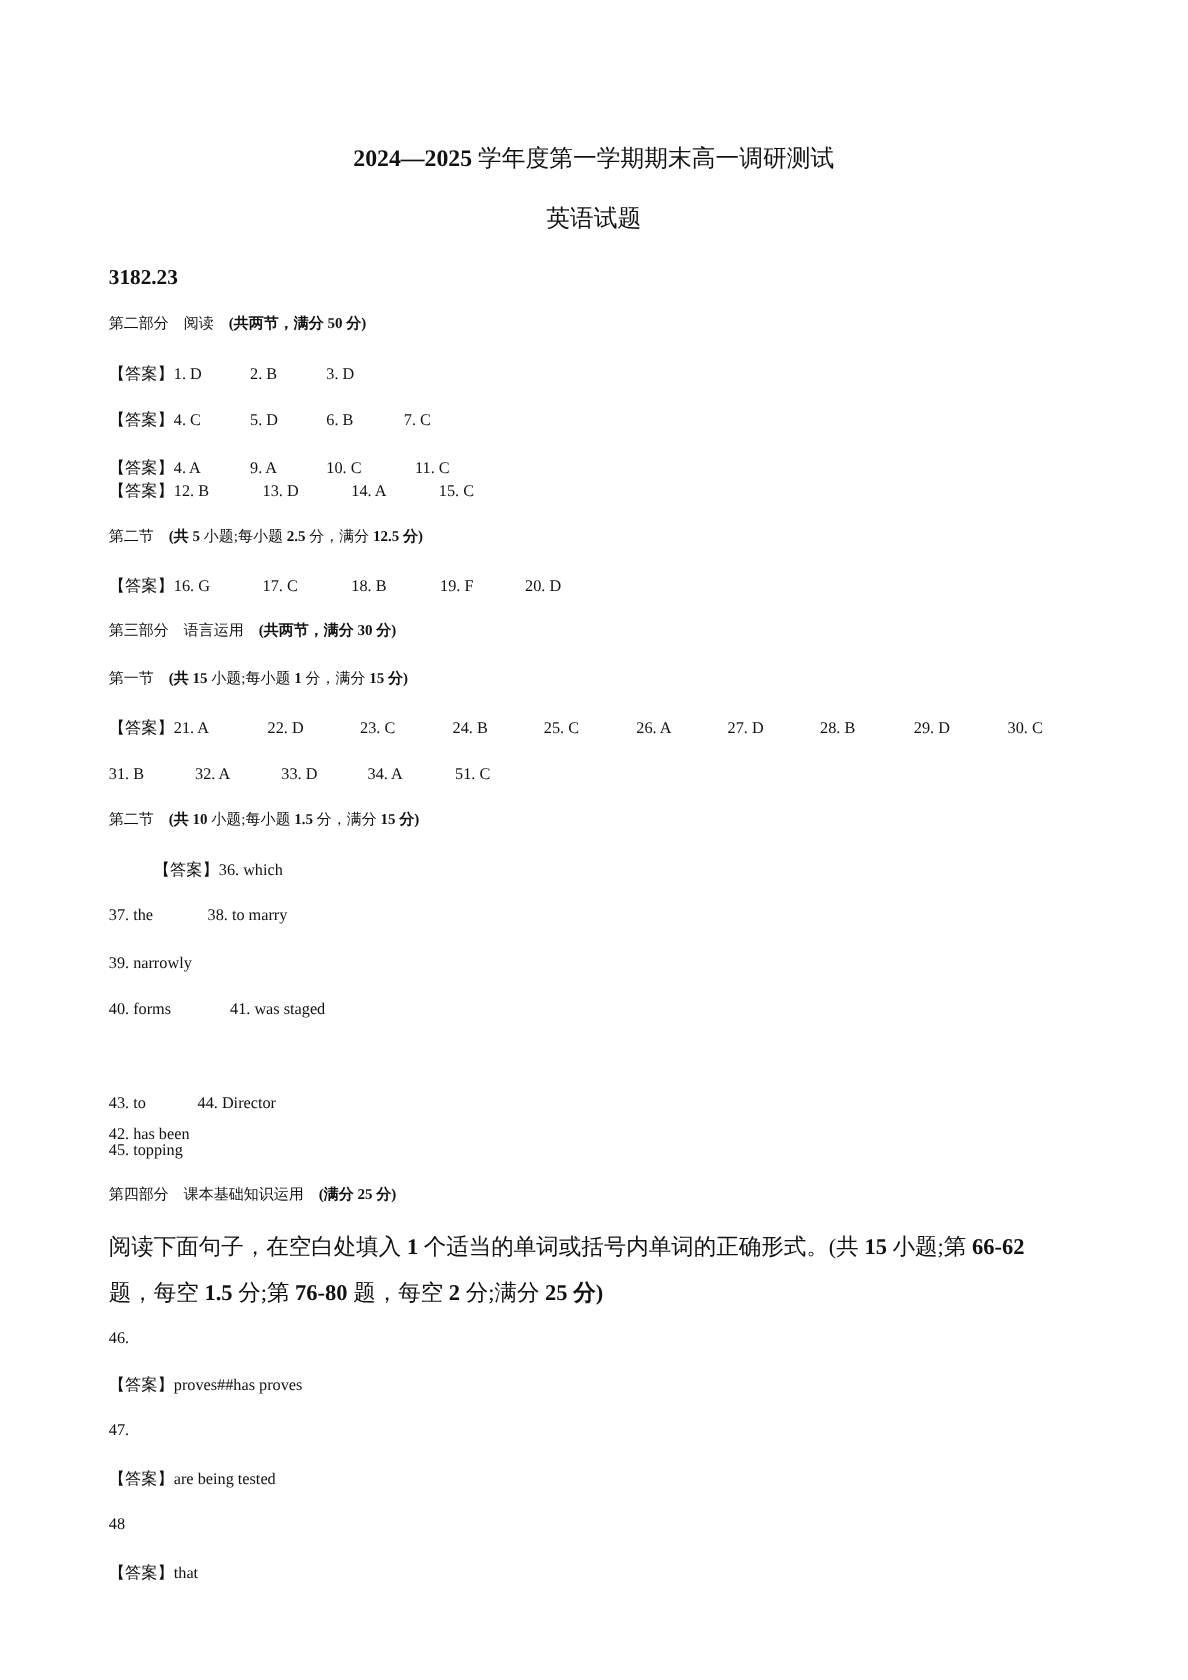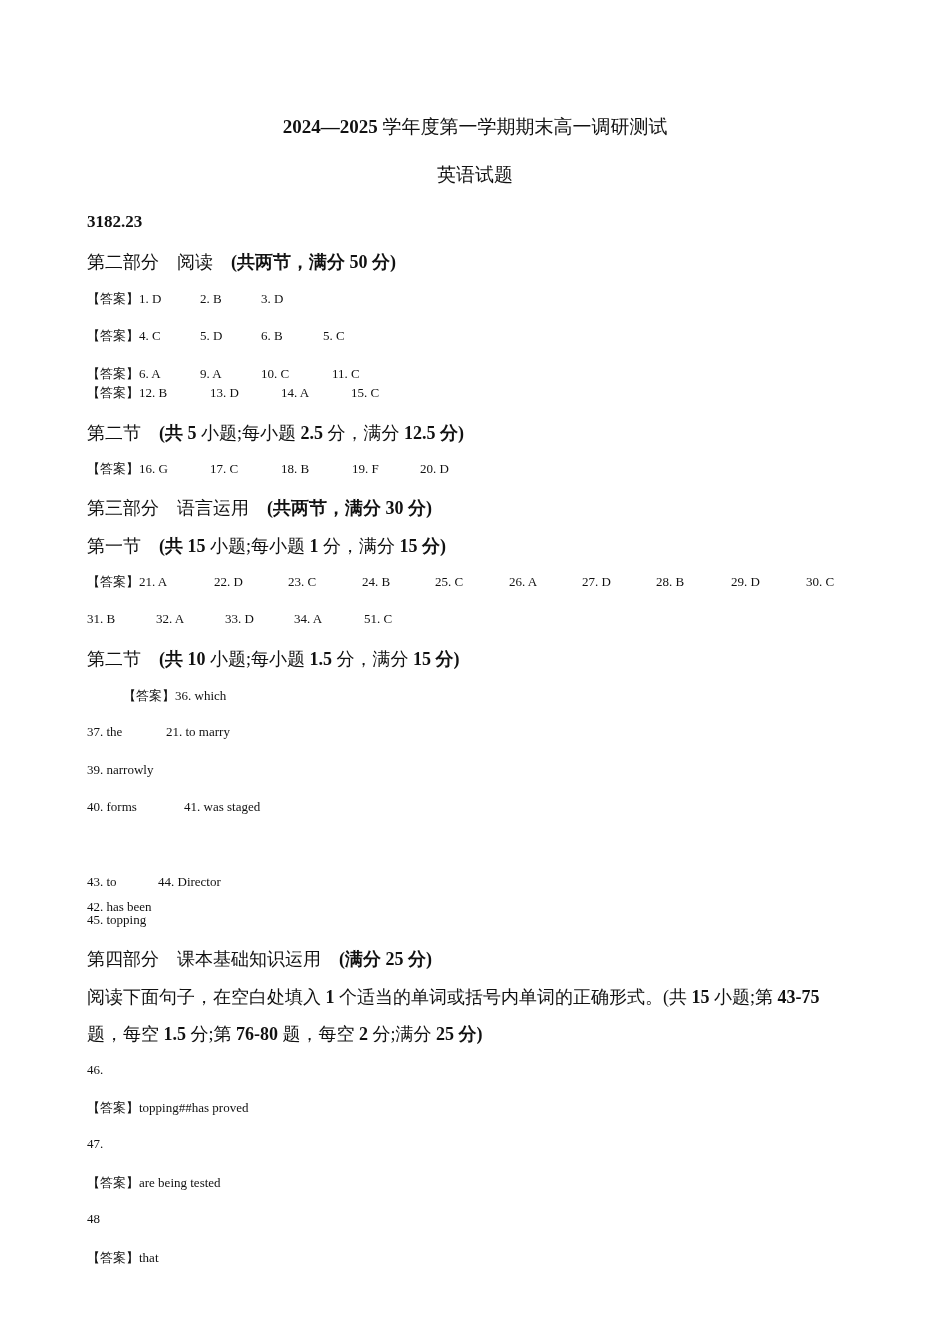--- a/index.html
+++ b/index.html
@@ -4,21 +4,21 @@
 <style>
   html, body { margin: 0; padding: 0; background: #ffffff; }
   body {
     width: 950px; height: 1344px; position: relative; overflow: hidden;
     font-family: "Liberation Serif", "DejaVu Serif", serif; color: #111111;
   }
   .abs { position: absolute; white-space: nowrap; }
   .title { font-size: 19px; left: 0; width: 950px; text-align: center; }
   .title b { font-weight: bold; }
   .date { font-size: 17px; font-weight: bold; }
-  .heading { font-size: 18px; }
+  .heading { font-size: 12px; }
   .heading b, .para b { font-weight: bold; }
   .ans { font-size: 13px; }
   .ans .tag { letter-spacing: 0px; }
   .item { display: inline-block; }
   .para { font-size: 18px; }
 </style>
 </head>
 <body>
 
 <div class="abs title" style="top:114px;">
@@ -28,24 +28,24 @@
 <div class="abs date" style="left:87px; top:212px;">3182.23</div>
 
 <div class="abs heading" style="left:87px; top:250px;">
   <span>第二部分　阅读　</span><b><span>(共两节，满分 </span><span>50</span><span> 分)</span></b>
 </div>
 
 <div class="abs ans" style="left:87px; top:290px;">
   <span class="tag">【答案】</span><span class="item" style="width:61px">1. D</span><span class="item" style="width:61px">2. B</span><span class="item">3. D</span>
 </div>
 <div class="abs ans" style="left:87px; top:327px;">
-  <span class="tag">【答案】</span><span class="item" style="width:61px">4. C</span><span class="item" style="width:61px">5. D</span><span class="item" style="width:62px">6. B</span><span class="item">5. C</span>
+  <span class="tag">【答案】</span><span class="item" style="width:61px">4. C</span><span class="item" style="width:61px">5. D</span><span class="item" style="width:62px">6. B</span><span class="item">7. C</span>
 </div>
 <div class="abs ans" style="left:87px; top:365px;">
-  <span class="tag">【答案】</span><span class="item" style="width:61px">6. A</span><span class="item" style="width:61px">9. A</span><span class="item" style="width:71px">10. C</span><span class="item">11. C</span>
+  <span class="tag">【答案】</span><span class="item" style="width:61px">4. A</span><span class="item" style="width:61px">9. A</span><span class="item" style="width:71px">10. C</span><span class="item">11. C</span>
 </div>
 <div class="abs ans" style="left:87px; top:384px;">
   <span class="tag">【答案】</span><span class="item" style="width:71px">12. B</span><span class="item" style="width:71px">13. D</span><span class="item" style="width:70px">14. A</span><span class="item">15. C</span>
 </div>
 
 <div class="abs heading" style="left:87px; top:421px;">
   <span>第二节　</span><b><span>(共 </span><span>5</span></b><span> 小题;每小题 </span><b>2.5</b><span> 分，满分 </span><b>12.5</b><b> 分)</b>
 </div>
 <div class="abs ans" style="left:87px; top:460px;">
   <span class="tag">【答案】</span><span class="item" style="width:71px">16. G</span><span class="item" style="width:71px">17. C</span><span class="item" style="width:71px">18. B</span><span class="item" style="width:68px">19. F</span><span class="item">20. D</span>
@@ -65,21 +65,21 @@
   <span class="item" style="width:69px">31. B</span><span class="item" style="width:69px">32. A</span><span class="item" style="width:69px">33. D</span><span class="item" style="width:70px">34. A</span><span class="item">51. C</span>
 </div>
 
 <div class="abs heading" style="left:87px; top:647px;">
   <span>第二节　</span><b><span>(共 </span><span>10</span></b><span> 小题;每小题 </span><b>1.5</b><span> 分，满分 </span><b>15</b><b> 分)</b>
 </div>
 <div class="abs ans" style="left:87px; top:687px;margin-left:36px;">
   <span class="tag">【答案】</span><span>36. which</span>
 </div>
 <div class="abs ans" style="left:87px; top:724px;">
-  <span class="item" style="width:79px">37. the</span><span>21. to marry</span>
+  <span class="item" style="width:79px">37. the</span><span>38. to marry</span>
 </div>
 <div class="abs ans" style="left:87px; top:762px;">
   <span>39. narrowly</span>
 </div>
 <div class="abs ans" style="left:87px; top:799px;">
   <span class="item" style="width:97px">40. forms</span><span>41. was staged</span>
 </div>
 <div class="abs ans" style="left:87px; top:887px;margin-top:12px;">
   <span>42. has been</span>
 </div>
@@ -88,29 +88,29 @@
 </div>
 <div class="abs ans" style="left:87px; top:912px;">
   <span>45. topping</span>
 </div>
 
 <div class="abs heading" style="left:87px; top:947px;">
   <span>第四部分　课本基础知识运用　</span><b><span>(满分 </span><span>25</span><span> 分)</span></b>
 </div>
 
 <div class="abs para" style="left:87px; top:985px;">
-  <span>阅读下面句子，在空白处填入 </span><b>1</b><span> 个适当的单词或括号内单词的正确形式。(共 </span><b>15</b><span> 小题;第 </span><b>43-75</b>
+  <span>阅读下面句子，在空白处填入 </span><b>1</b><span> 个适当的单词或括号内单词的正确形式。(共 </span><b>15</b><span> 小题;第 </span><b>66-62</b>
 </div>
 <div class="abs para" style="left:87px; top:1022px;">
   <span>题，每空 </span><b>1.5</b><span> 分;第 </span><b>76-80</b><span> 题，每空 </span><b>2</b><span> 分;满分 </span><b>25</b><b> 分)</b>
 </div>
 
 <div class="abs ans" style="left:87px; top:1062px;">46.</div>
 <div class="abs ans" style="left:87px; top:1099px;">
-  <span class="tag">【答案】</span><span>topping##has proved</span>
+  <span class="tag">【答案】</span><span>proves##has proves</span>
 </div>
 <div class="abs ans" style="left:87px; top:1136px;">47.</div>
 <div class="abs ans" style="left:87px; top:1174px;">
   <span class="tag">【答案】</span><span>are being tested</span>
 </div>
 <div class="abs ans" style="left:87px; top:1211px;">48</div>
 <div class="abs ans" style="left:87px; top:1249px;">
   <span class="tag">【答案】</span><span>that</span>
 </div>
 

